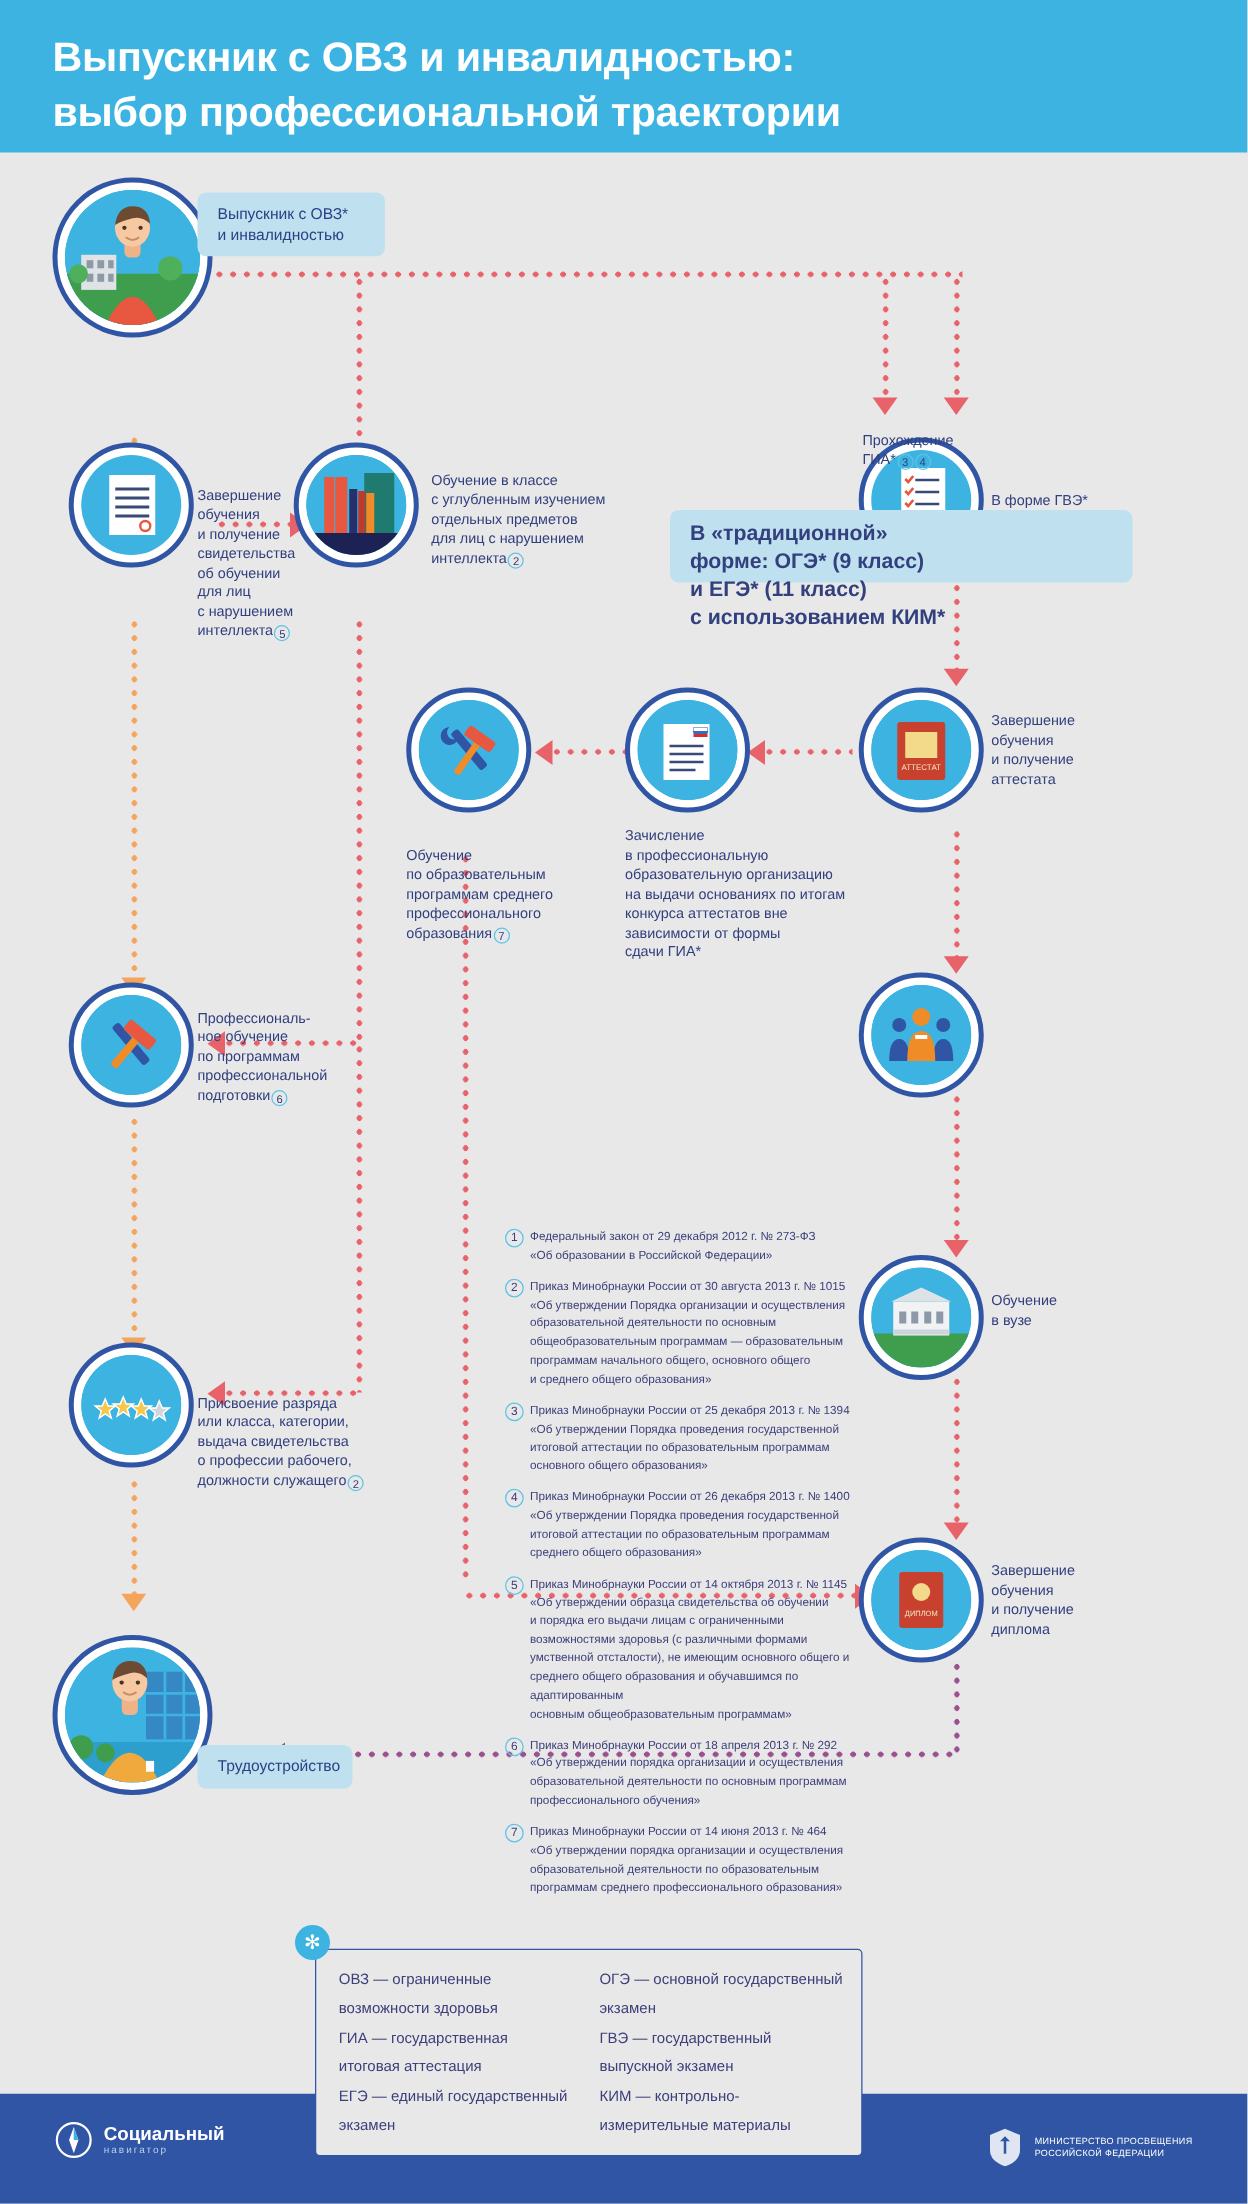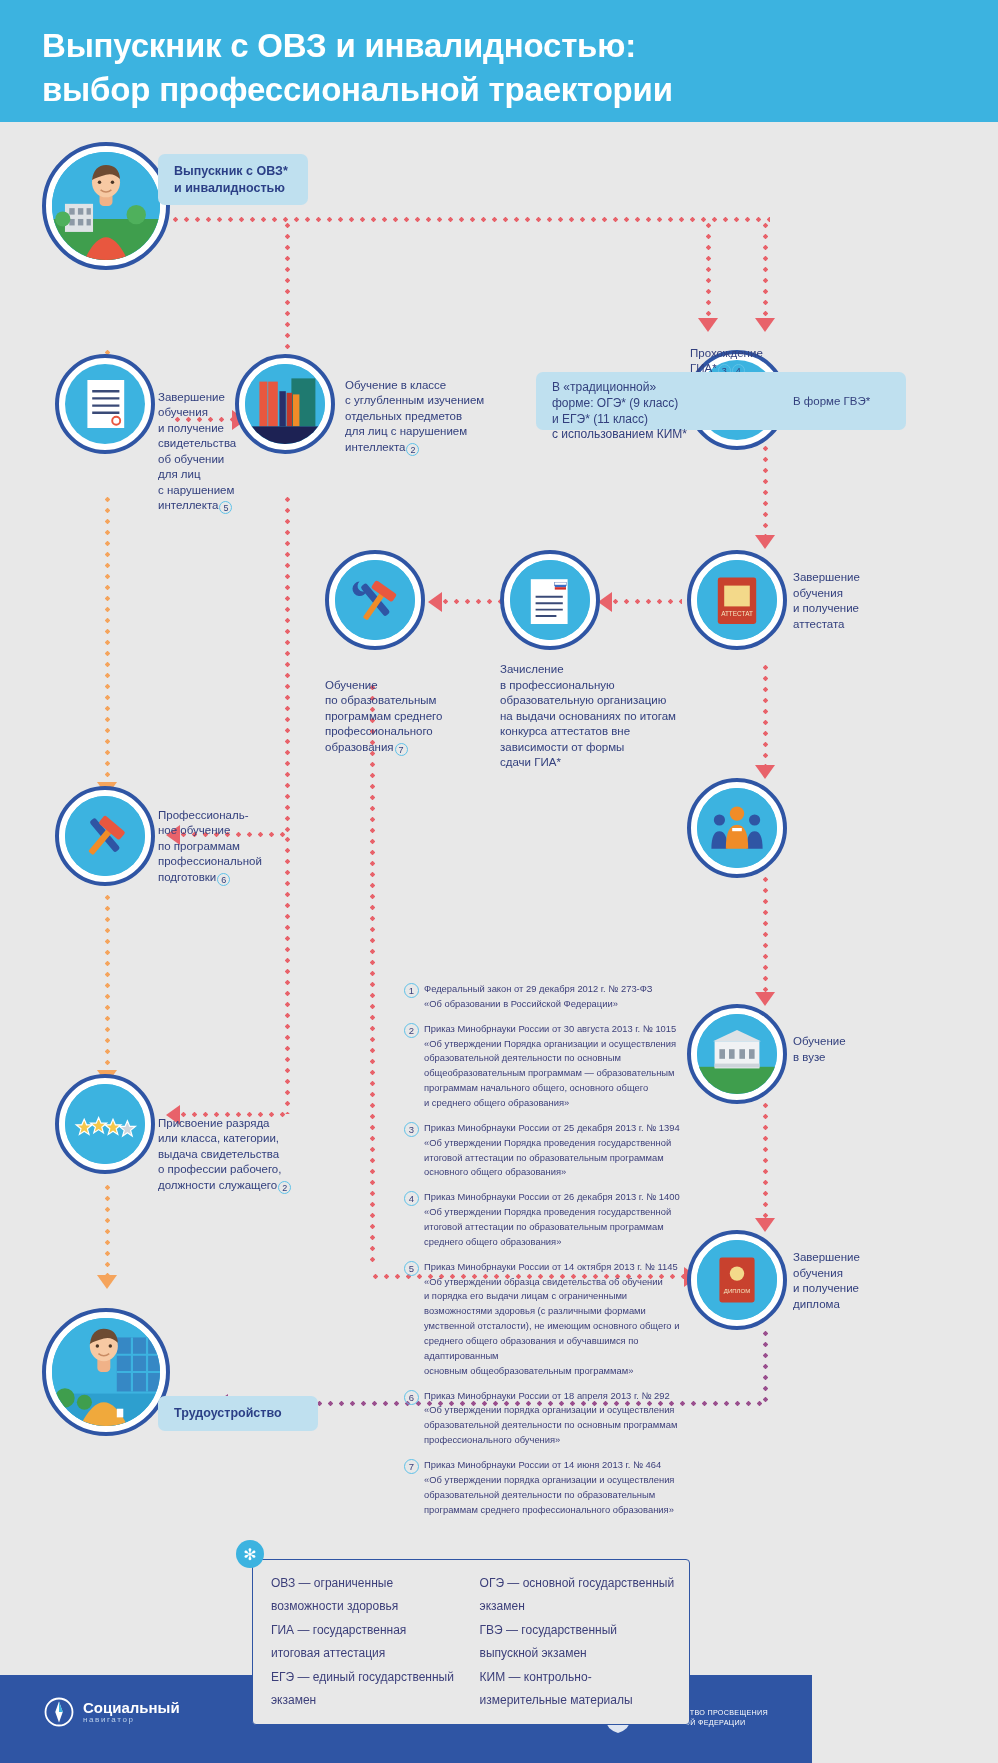--- a/index.html
+++ b/index.html
@@ -45,25 +45,25 @@
 
   
   .lbl {
     position: absolute;
     color: #33407e; font-size: 11.5px; line-height: 1.35;
     white-space: pre-line; z-index: 7;
   }
   .pill {
     position: absolute; z-index: 7;
     background: #bfe0ef; border-radius: 7px;
-    color: #2b3f86; font-size: 12.5px; font-weight: bold;
+    color: #2b3f86; font-size: 12.5px; font-weight: normal;
     line-height: 1.32; padding: 9px 14px 9px 16px;
     white-space: pre-line;
   }
-  .pill.plain { font-weight: normal; font-size: 12px; color: #33407e; }
+  .pill.plain { font-weight: bold; font-size: 17px; color: #33407e; margin-top: 36px; }
 
   
   .cnum {
     display: inline-block; width: 13px; height: 13px; line-height: 12px;
     border: 1px solid #5fc2e8; border-radius: 50%;
     text-align: center; font-size: 9px; color: #33407e;
     vertical-align: -2px; margin-left: 1px;
   }
 
   
@@ -102,21 +102,21 @@
   .gloss-col { font-size: 12px; color: #3c3f7a; line-height: 1.95; white-space: pre-line; }
   .gloss-star {
     position: absolute; left: 236px; top: 1418px;
     width: 28px; height: 28px; border-radius: 50%;
     background: #3cb3e0; color: #fff; font-size: 16px;
     display: flex; align-items: center; justify-content: center; z-index: 8;
   }
 
   
   .footer {
-    position: absolute; left: 0; top: 1675px; width: 812px; height: 88px;
+    position: absolute; left: 0; top: 1675px; width: 998px; height: 88px;
     background: #2f55a4;
   }
   .logo-left { position: absolute; left: 44px; top: 22px; display: flex; align-items: center; gap: 9px; }
   .logo-mark { width: 30px; height: 30px; }
   .logo-txt-1 { color: #fff; font-size: 15px; font-weight: bold; line-height: 1.05; }
   .logo-txt-2 { color: #bcd0ea; font-size: 8px; letter-spacing: 1.6px; }
   .logo-right { position: absolute; right: 44px; top: 26px; display: flex; align-items: center; gap: 9px; }
   .logo-right .txt { color: #fff; font-size: 7.2px; line-height: 1.45; white-space: pre-line; letter-spacing: .3px; }
 
   
@@ -480,21 +480,21 @@
         <rect x="42" y="34" width="12" height="16" rx="4" fill="#f0b288"></rect>
         <ellipse cx="48" cy="26" rx="13" ry="14" fill="#f7c9a3"></ellipse>
         <path d="M35 24 q2 -14 13 -14 q12 0 13 13 q-6 -6 -13 -4 q-8 2 -13 5z" fill="#6d4b32"></path>
         <circle cx="42" cy="26" r="1.6" fill="#4a3525"></circle>
           <circle cx="54" cy="26" r="1.6" fill="#4a3525"></circle>
         <path d="M43 33 q5 4 10 0" stroke="#c98b63" stroke-width="1.4" fill="none"></path>
         <rect x="60" y="84" width="6" height="8" fill="#fff"></rect>
       </svg>
     </div>
   </div>
-  <div class="pill" style="left:158px; top:1274px; width:160px;">Трудоустройство</div>
+  <div class="pill" style="left:158px; top:1274px; width:124px;">Трудоустройство</div>
 
   <div class="refs">
     <div class="ref">
       <div class="ref-num">1</div>
       <div class="ref-txt">Федеральный закон от 29 декабря 2012 г. № 273-ФЗ
 «Об образовании в Российской Федерации»</div>
     </div>
     <div class="ref">
       <div class="ref-num">2</div>
       <div class="ref-txt">Приказ Минобрнауки России от 30 августа 2013 г. № 1015

